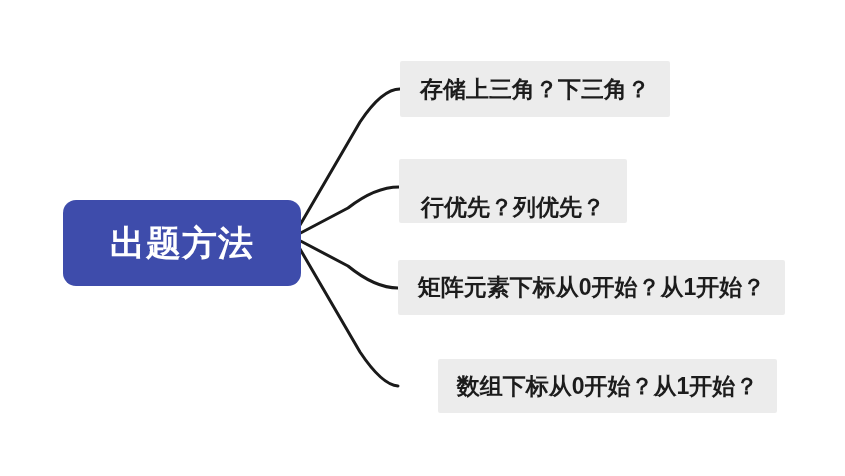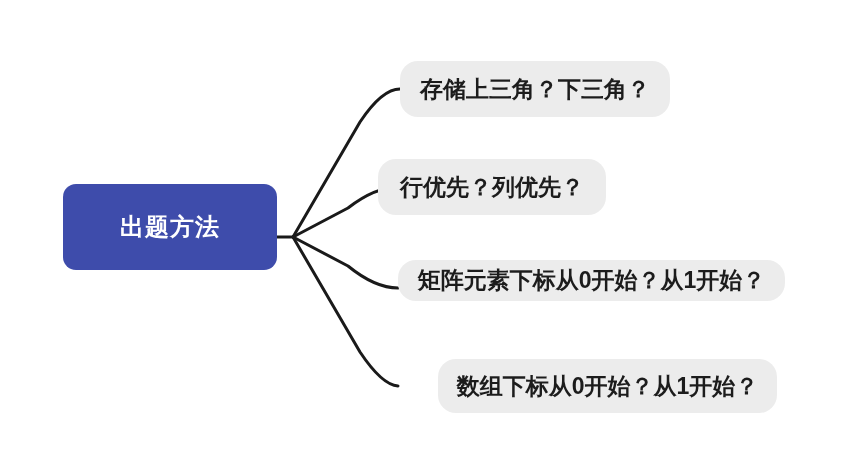--- a/index.html
+++ b/index.html
@@ -37,41 +37,41 @@
   }
   .node {
     position: absolute;
     display: flex;
     align-items: center;
     justify-content: center;
     text-align: center;
   }
   .root-node {
     left: 63px;
-    top: 184px;
-    width: 214px;
+    top: 200px;
+    width: 238px;
     height: 86px;
     background: var(--root-bg);
     color: var(--root-text);
     border-radius: 13px;
-    font-size: 24px;
+    font-size: 35px;
     font-weight: bold;
     letter-spacing: 1px;
   }
   .branch-node {
     background: var(--branch-bg);
     color: var(--branch-text);
-    border-radius: 18px;
+    border-radius: 2px;
     font-size: 23px;
     font-weight: bold;
     white-space: nowrap;
   }
   .branch-1 { left: 400px; top: 61px;  width: 270px; height: 56px; }
-  .branch-2 { left: 378px; top: 159px; width: 228px; height: 56px; }
-  .branch-3 { left: 398px; top: 260px; width: 387px; height: 41px; }
+  .branch-2 { left: 399px; top: 159px; width: 228px; height: 64px; align-items: flex-end; }
+  .branch-3 { left: 398px; top: 260px; width: 387px; height: 55px; }
   .branch-4 { left: 398px; top: 359px; width: 339px; height: 54px; margin-left: 40px; }
 </style>
 </head>
 <body>
 
 <div class="canvas">
 
   <svg class="connectors" viewBox="0 0 845 476" xmlns="http://www.w3.org/2000/svg" aria-hidden="true">
     <path class="connector" d="M277 237 L293 237"></path>
     <path class="connector" d="M293 237 L360 122 Q382 89 400 89"></path>

